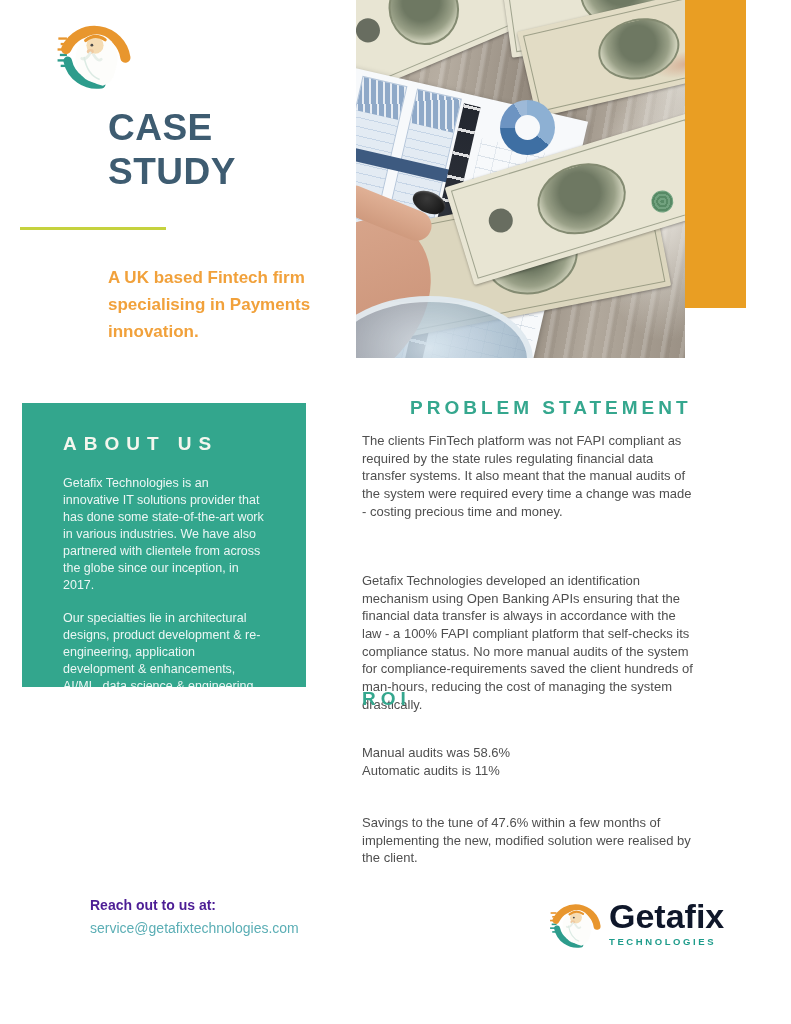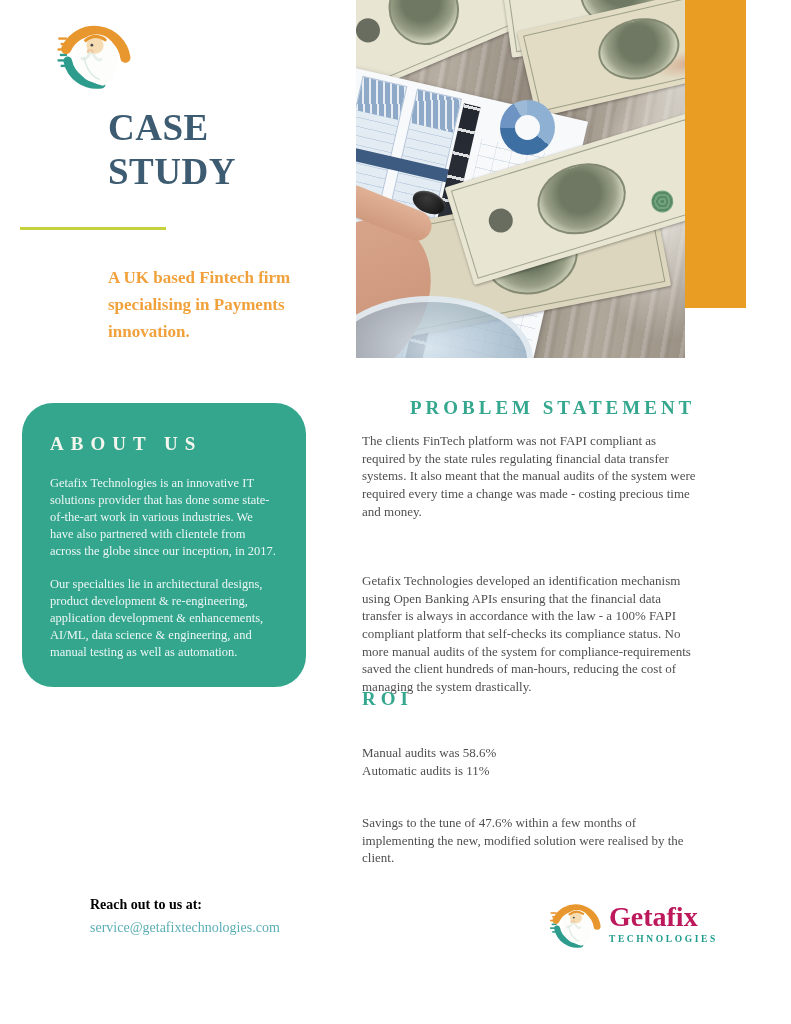--- a/index.html
+++ b/index.html
@@ -1,17 +1,17 @@
 <!DOCTYPE html>
 <html><head>
 <meta charset="utf-8">
 <style>
   html,body{margin:0;padding:0;background:#ffffff;}
   .page{position:relative;width:746px;height:1024px;background:#ffffff;overflow:hidden;
-        font-family:Liberation Serif, serif;}
+        font-family:Liberation Sans, sans-serif;}
 
   
   .logo-main{position:absolute;left:56px;top:14px;width:78px;height:78px;}
   .title{position:absolute;left:108px;top:106px;color:#3E5C71;font-weight:bold;
          font-size:37px;line-height:1.18;letter-spacing:.5px;}
   .rule{position:absolute;left:20px;top:227px;width:146px;height:3px;background:#C5D23E;}
   .tagline{position:absolute;left:108px;top:264px;width:224px;color:#F1A13B;
            font-weight:bold;font-size:17px;line-height:1.6;}
 
   
@@ -60,42 +60,42 @@
   .nail{position:absolute;left:56px;top:192px;width:34px;height:21px;z-index:7;
        background:radial-gradient(circle at 40% 35%,#3a3a3a,#0e0e0e);border-radius:50%;
        transform:rotate(22deg);box-shadow:inset 0 1px 2px rgba(255,255,255,.25);}
   .glass{position:absolute;left:-30px;top:296px;width:195px;height:115px;z-index:8;border-radius:50%;
        border:6px solid rgba(235,242,246,.85);
        background:radial-gradient(ellipse at 50% 40%,rgba(212,226,236,.9),rgba(150,175,195,.75) 60%,rgba(118,145,170,.85));}
   .orange-block{position:absolute;left:685px;top:0;width:106px;height:308px;background:#E99E23;}
 
   
   .about-box{position:absolute;left:22px;top:403px;width:284px;height:284px;background:#33A68D;
-       box-sizing:border-box;padding:30px 28px;overflow:hidden;border-radius:31px;}
+       box-sizing:border-box;padding:30px 41px;overflow:hidden;}
   .about-box h2{margin:0 0 20px;color:#F4F6EE;font-size:19px;font-weight:bold;letter-spacing:7px;}
   .about-box p{margin:0 0 16px;color:rgba(255,255,255,.9);font-size:12.5px;line-height:1.36;}
 
   
   .sec-h{position:absolute;left:362px;color:#35A78E;font-size:19px;font-weight:bold;letter-spacing:4px;}
   .sec-b{position:absolute;left:362px;width:336px;color:#4F4F4F;font-size:13px;line-height:1.36;}
   .h-problem{top:397px;margin-left:48px;} .b-problem{top:432px;}
   .h-solution{top:543px;} .b-solution{top:572px;}
   .h-roi{top:688px;letter-spacing:5px;}
   .b-roi{top:744px;line-height:1.42;}
   .spend-label{text-decoration:underline;}
   .b-savings{top:814px;}
 
   
   .contact{position:absolute;left:90px;top:894px;font-size:14px;line-height:1.62;}
-  .contact .c-head{color:#000000;font-weight:bold;}
+  .contact .c-head{color:#4c1d95;font-weight:bold;}
   .contact .c-line{color:#5BAEB5;}
   .brand{position:absolute;left:549px;top:896px;display:flex;align-items:center;}
   .brand-icon{width:54px;height:54px;flex:0 0 auto;}
   .brand-text{margin-left:6px;}
-  .brand-name{color:#be185d;font-size:28px;font-weight:bold;line-height:1;}
+  .brand-name{color:#0f172a;font-size:34px;font-weight:bold;line-height:1;}
   .brand-sub{color:#1E9C8B;font-size:9.5px;font-weight:bold;letter-spacing:2.6px;margin-top:3px;}
 </style>
 </head>
 <body>
 
 <div class="page">
 
   <svg class="logo-main" viewBox="0 0 100 100">
     <defs>
       <symbol id="getafix-mark" viewBox="0 0 100 100">

